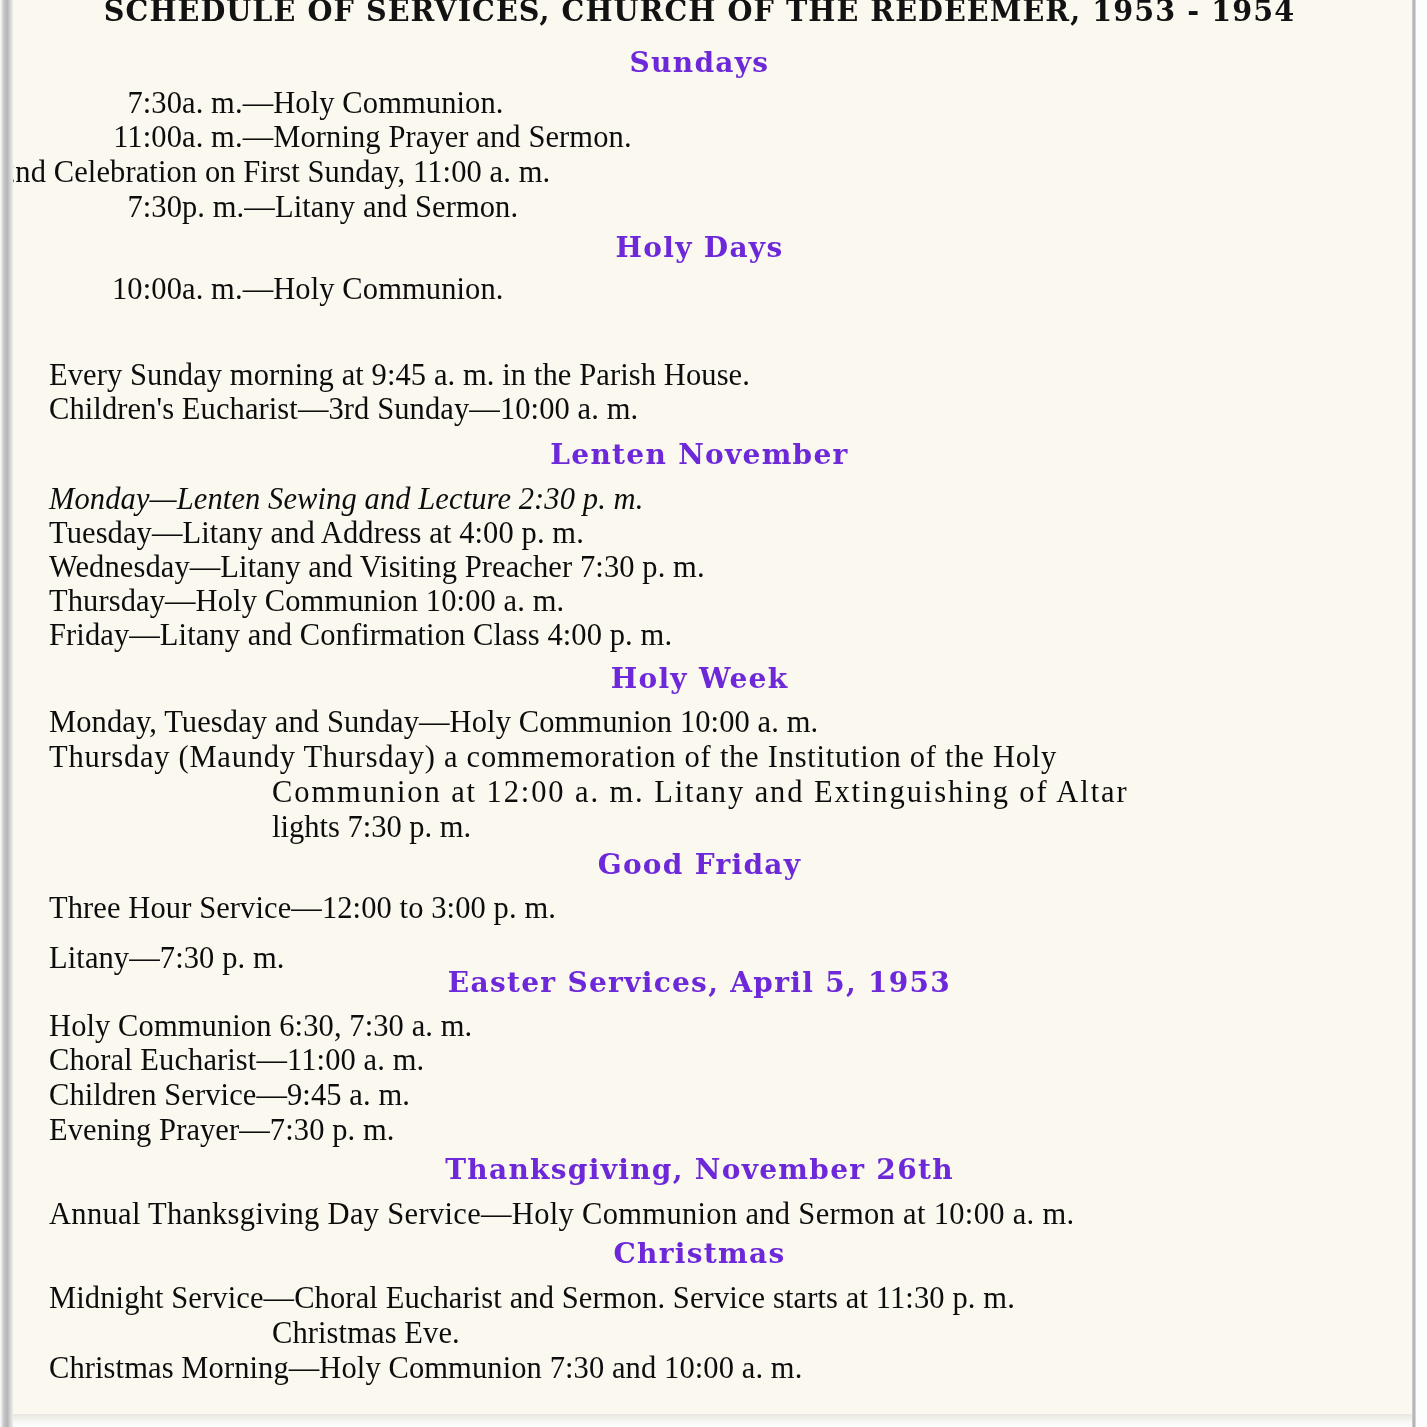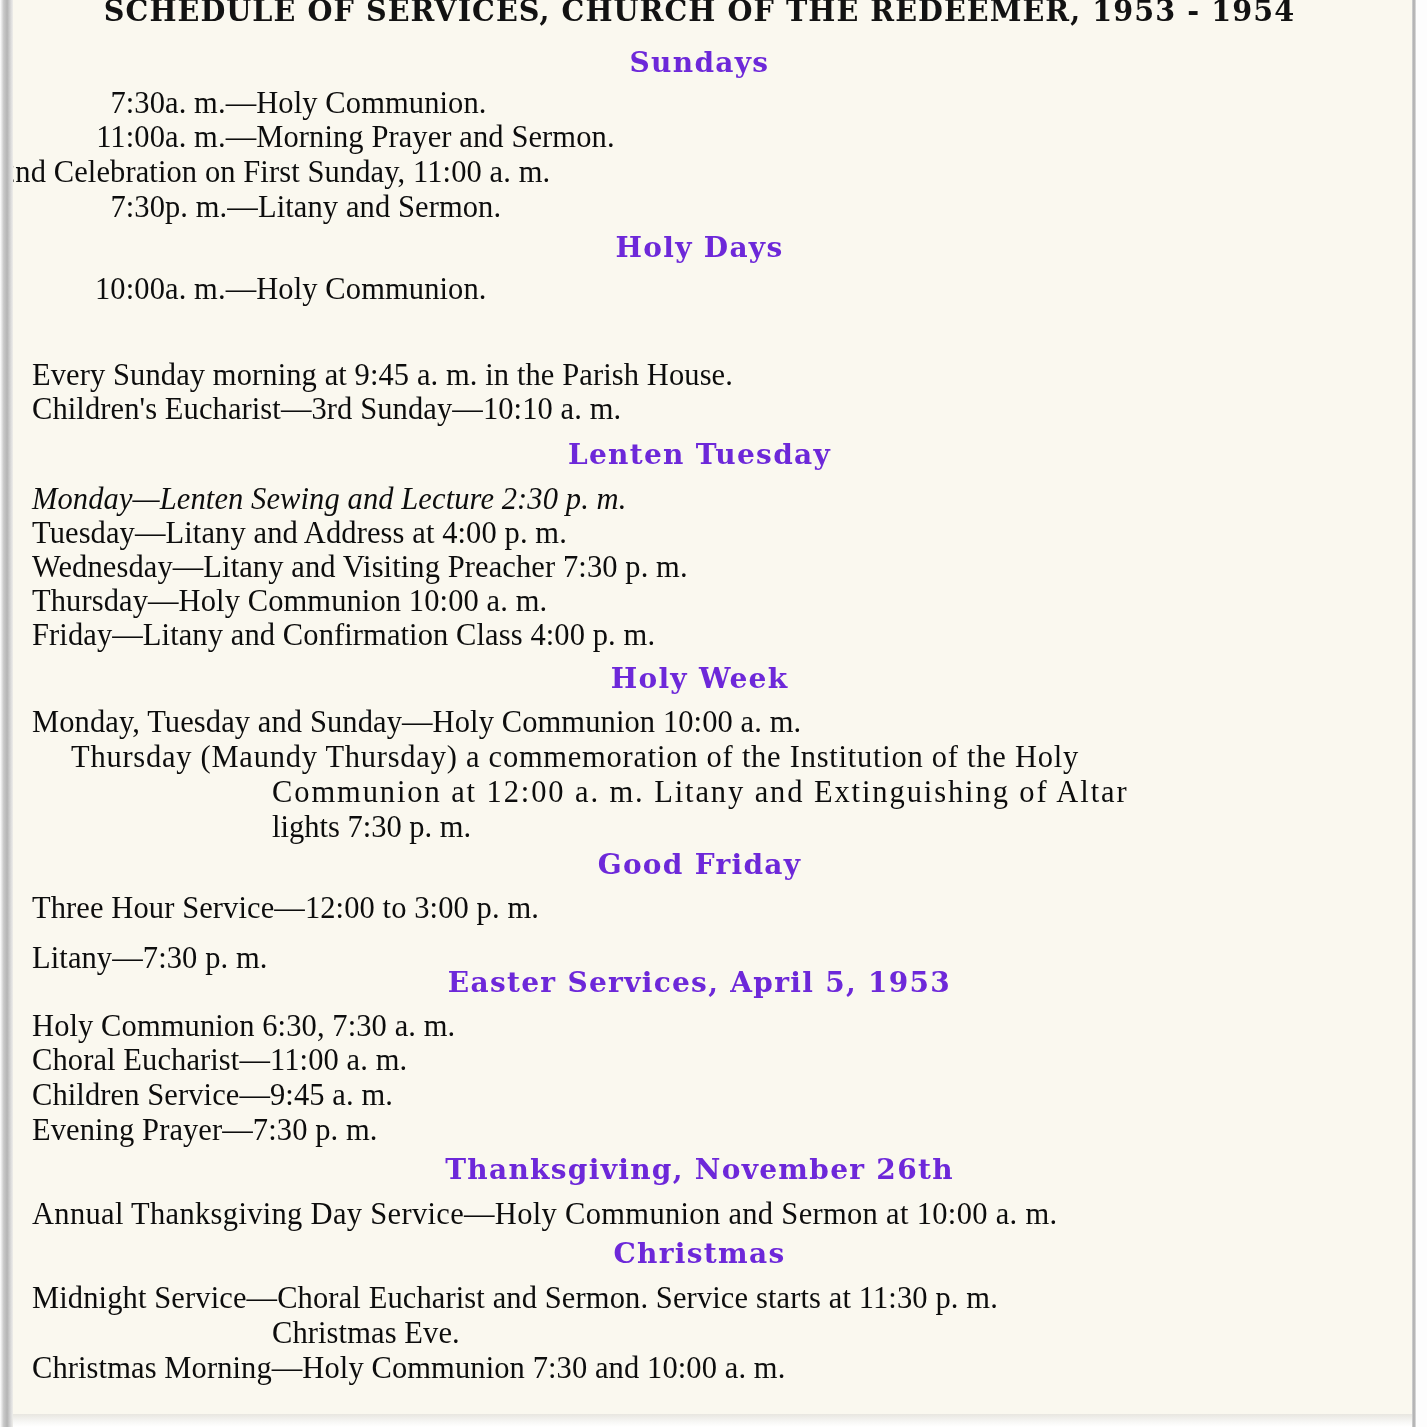--- a/index.html
+++ b/index.html
@@ -108,21 +108,21 @@
   }
 
   
   .row {
     position: absolute;
     left: 0;
     width: 1399px;
   }
 
   .pad-left {
-    padding-left: 32px;
+    padding-left: 49px;
   }
 
   
   .tl {
     display: inline-block;
     width: 133px;
     text-align: right;
     padding-right: 0;
   }
 
@@ -172,25 +172,25 @@
       <div class="sec-head">Holy Days</div>
     </div>
     <div class="row" style="top:274px;">
       <div class="line pad-left"><span class="tl">10:00</span><span>a. m.—Holy Communion.</span></div>
     </div>
 
     <div class="row" style="top:360px;">
       <div class="line pad-left">Every Sunday morning at 9:45 a. m. in the Parish House.</div>
     </div>
     <div class="row" style="top:394px;">
-      <div class="line pad-left">Children's Eucharist—3rd Sunday—10:10 a. m.</div>
+      <div class="line pad-left">Children's Eucharist—3rd Sunday—10:00 a. m.</div>
     </div>
 
     <div class="row" style="top:441px;">
-      <div class="sec-head">Lenten Tuesday</div>
+      <div class="sec-head">Lenten November</div>
     </div>
     <div class="row" style="top:484px;font-style:italic;">
       <div class="line pad-left">Monday—Lenten Sewing and Lecture 2:30 p. m.</div>
     </div>
     <div class="row" style="top:518px;">
       <div class="line pad-left">Tuesday—Litany and Address at 4:00 p. m.</div>
     </div>
     <div class="row" style="top:552px;">
       <div class="line pad-left">Wednesday—Litany and Visiting Preacher 7:30 p. m.</div>
     </div>
@@ -201,21 +201,21 @@
       <div class="line pad-left">Friday—Litany and Confirmation Class 4:00 p. m.</div>
     </div>
 
     <div class="row" style="top:665px;">
       <div class="sec-head">Holy Week</div>
     </div>
     <div class="row" style="top:707px;">
       <div class="line pad-left">Monday, Tuesday and Sunday—Holy Communion 10:00 a. m.</div>
     </div>
     <div class="row" style="top:742px;">
-      <div class="just-line" style="padding-left:71px; letter-spacing:0.75px;">Thursday (Maundy Thursday) a commemoration of the Institution of the Holy</div>
+      <div class="just-line" style="padding-left:49px; letter-spacing:0.75px;">Thursday (Maundy Thursday) a commemoration of the Institution of the Holy</div>
     </div>
     <div class="row" style="top:777px;">
       <div class="just-line" style="padding-left:272px; letter-spacing:1.9px;">Communion at 12:00 a. m.   Litany and Extinguishing of Altar</div>
     </div>
     <div class="row" style="top:812px;">
       <div class="just-line" style="padding-left:272px;">lights 7:30 p. m.</div>
     </div>
 
     <div class="row" style="top:851px;">
       <div class="sec-head">Good Friday</div>

